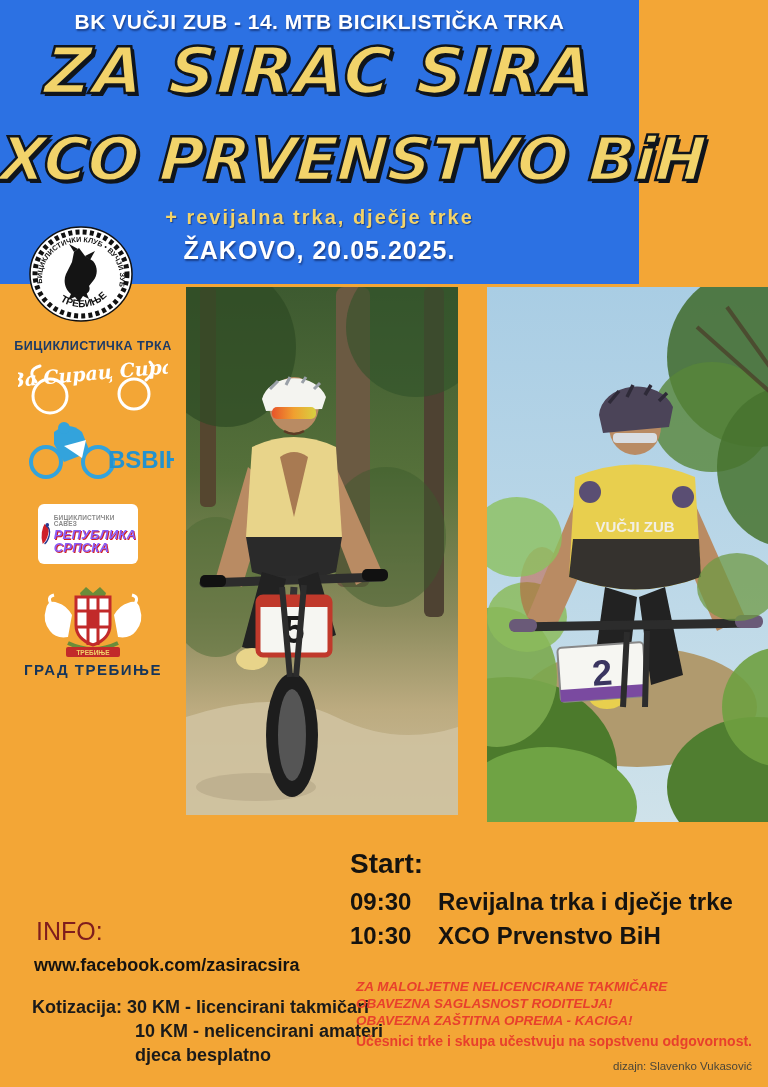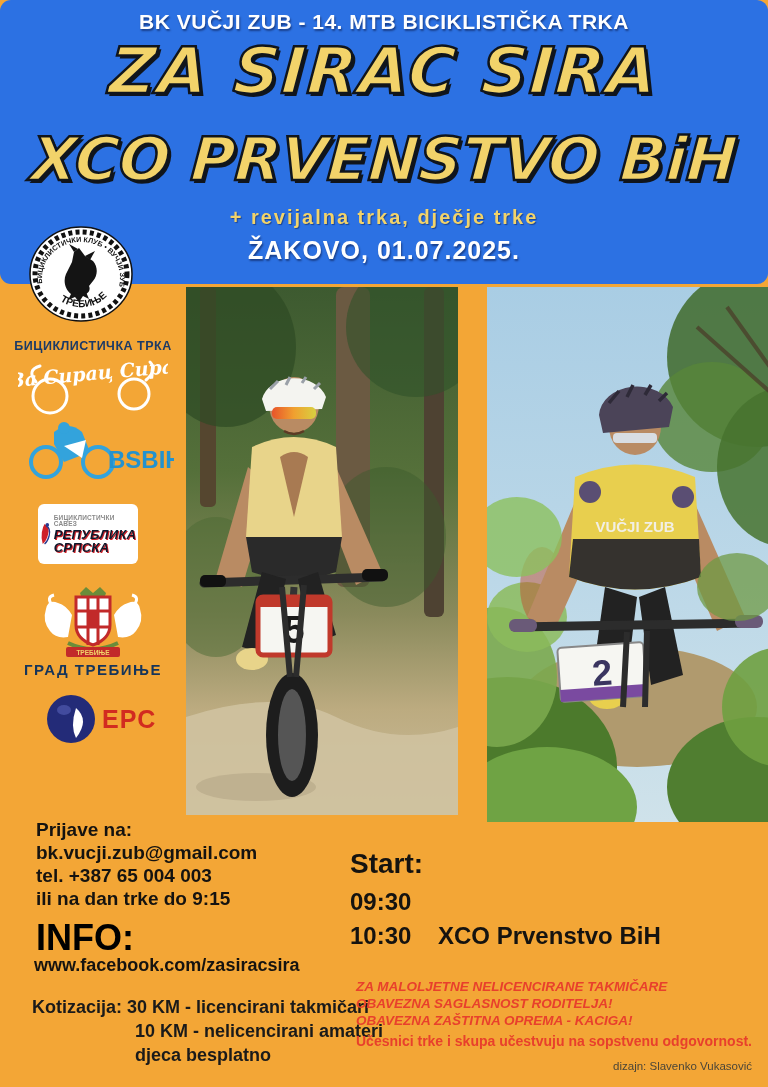--- a/index.html
+++ b/index.html
@@ -1,21 +1,21 @@
 <!DOCTYPE html>
 <html><head>
 <meta charset="utf-8">
 <style>
   html,body{margin:0;padding:0;}
   .poster{
     position:relative; width:768px; height:1087px; overflow:hidden;
     background:#F3A636; font-family:"Liberation Sans", sans-serif;
   }
   
-  .header{position:absolute;left:0;top:0;width:768px;height:284px;background:#2C71E3;border-radius:11px;}
+  .header{position:absolute;left:0;top:0;width:639px;height:284px;background:#2C71E3;}
   .club-line{
     position:absolute;left:0;top:10px;width:100%;text-align:center;
     color:#fff;font-size:21px;font-weight:bold;letter-spacing:.5px;
     text-shadow:1px 2px 2px rgba(0,0,30,.45);
   }
   .big-title{
     position:absolute;left:0;width:100%;text-align:center;
     font-family:"DejaVu Sans", sans-serif;font-style:italic;font-weight:800;
     color:#F2D36A;-webkit-text-stroke:2.5px #10151C;
     text-shadow:3px 3px 0 #10151C;
@@ -48,36 +48,36 @@
   .race-script svg{display:block;}
   .bsbih{position:absolute;left:24px;top:418px;width:150px;height:62px;}
   .bsrs-box{
     position:absolute;left:38px;top:504px;width:100px;height:60px;
     background:#fff;border-radius:6px;display:flex;align-items:center;padding:2px;
     box-sizing:border-box;
   }
   .bsrs-text{flex:1;line-height:1;}
   .bsrs-small{color:#8a8a8a;font-size:6.5px;font-weight:bold;letter-spacing:.2px;}
   .bsrs-big{
-    color:#0f172a;font-size:13px;font-weight:800;font-style:italic;
+    color:#8b5cf6;font-size:13px;font-weight:800;font-style:italic;
     text-shadow:1px 1px 0 #CE2028;letter-spacing:.2px;
   }
   .coat{position:absolute;left:38px;top:585px;width:110px;height:75px;}
   .grad-trebinje{
     position:absolute;left:0;top:661px;width:186px;text-align:center;
     color:#16355A;font-size:15px;font-weight:bold;letter-spacing:1.5px;
   }
   .epc{position:absolute;left:46px;top:693px;width:120px;height:52px;display:flex;align-items:center;}
   .epc-label{color:#D22B20;font-size:25px;font-weight:800;margin-left:6px;letter-spacing:1px;}
   
   .contact{
     position:absolute;left:36px;top:818px;color:#151310;
     font-size:19px;font-weight:bold;line-height:23px;
   }
-  .info-label{position:absolute;left:36px;top:917px;color:#000000;font-size:36px;font-weight:700;}
+  .info-label{position:absolute;left:36px;top:917px;color:#7f1d1d;font-size:25px;font-weight:400;}
   .facebook{position:absolute;left:34px;top:955px;color:#151310;font-size:18px;font-weight:bold;}
   .fees{
     position:absolute;left:32px;top:995px;color:#1a1a1a;
     font-size:18px;font-weight:600;line-height:24px;
   }
   .fees .indent{padding-left:103px;}
   
   .schedule{position:absolute;left:350px;top:848px;color:#151310;}
   .start-label{font-size:28px;font-weight:800;margin-bottom:8px;}
   .sched-row{display:flex;font-size:24px;font-weight:800;margin-bottom:6px;}
@@ -97,21 +97,21 @@
 </head>
 <body>
 
 <div class="poster">
 
   <div class="header">
     <div class="club-line">BK VUČJI ZUB - 14. MTB BICIKLISTIČKA TRKA</div>
     <div class="big-title title1">ZA SIRAC SIRA</div>
     <div class="big-title title2">XCO PRVENSTVO BiH</div>
     <div class="subtitle">+ revijalna trka, dječje trke</div>
-    <div class="location-date">ŽAKOVO, 01.07.2025.</div>
+    <div class="location-date">ŽAKOVO, 20.05.2025.</div>
   </div>
 
   <div class="photo photo-left">
     <svg width="272" height="528" viewBox="0 0 272 528">
       <defs>
         <linearGradient id="forestBg" x1="0" y1="0" x2="0" y2="1">
           <stop offset="0" stop-color="#3d5a30"></stop>
             <stop offset="0.35" stop-color="#55703a"></stop>
           <stop offset="0.62" stop-color="#8a8a5c"></stop>
             <stop offset="0.8" stop-color="#bcab80"></stop>
@@ -306,48 +306,35 @@
       <rect x="50" y="26" width="10" height="16" fill="#C22A2A"></rect>
 
       <path d="M30 58 Q 55 70 80 58" stroke="#6a8c3a" stroke-width="4" fill="none"></path>
 
       <rect x="28" y="62" width="54" height="10" rx="2" fill="#C22A2A"></rect>
       <text x="55" y="70" text-anchor="middle" font-family="Liberation Sans, sans-serif" font-size="6.5" font-weight="bold" fill="#F2D36A">ТРЕБИЊЕ</text>
     </svg>
   </div>
   <div class="grad-trebinje">ГРАД ТРЕБИЊЕ</div>
 
-  <div class="epc">
-    <svg width="50" height="50" viewBox="0 0 50 50">
-      <circle cx="25" cy="25" r="24" fill="#232B78"></circle>
-      <path d="M30 14 Q 44 26 30 44 Q 24 32 30 14 Z" fill="#fff"></path>
-      <ellipse cx="18" cy="16" rx="7" ry="5" fill="#4a54a8" opacity="0.8"></ellipse>
-    </svg>
-    <span class="epc-label">EPC</span>
-  </div>
-
-  <div class="contact">
-    <div>Prijave na:</div>
-    <div>bk.vucji.zub@gmail.com</div>
-    <div>tel.  +387 65 004 003</div>
-    <div>ili na dan trke do 9:15</div>
-  </div>
+
   <div class="info-label">INFO:</div>
   <div class="facebook">www.facebook.com/zasiracsira</div>
 
   <div class="fees">
     <div>Kotizacija: 30 KM - licencirani takmičari</div>
     <div class="indent">10 KM - nelicencirani amateri</div>
     <div class="indent">djeca besplatno</div>
   </div>
 
   <div class="schedule">
     <div class="start-label">Start:</div>
     <div class="sched-row">
       <span class="sched-time">09:30</span>
+      <span>Revijalna trka i dječje trke</span>
     </div>
     <div class="sched-row">
       <span class="sched-time">10:30</span>
       <span>XCO Prvenstvo BiH</span>
     </div>
   </div>
 
   <div class="warnings">
     <div>ZA MALOLJETNE NELICENCIRANE TAKMIČARE</div>
     <div>OBAVEZNA SAGLASNOST RODITELJA!</div>

